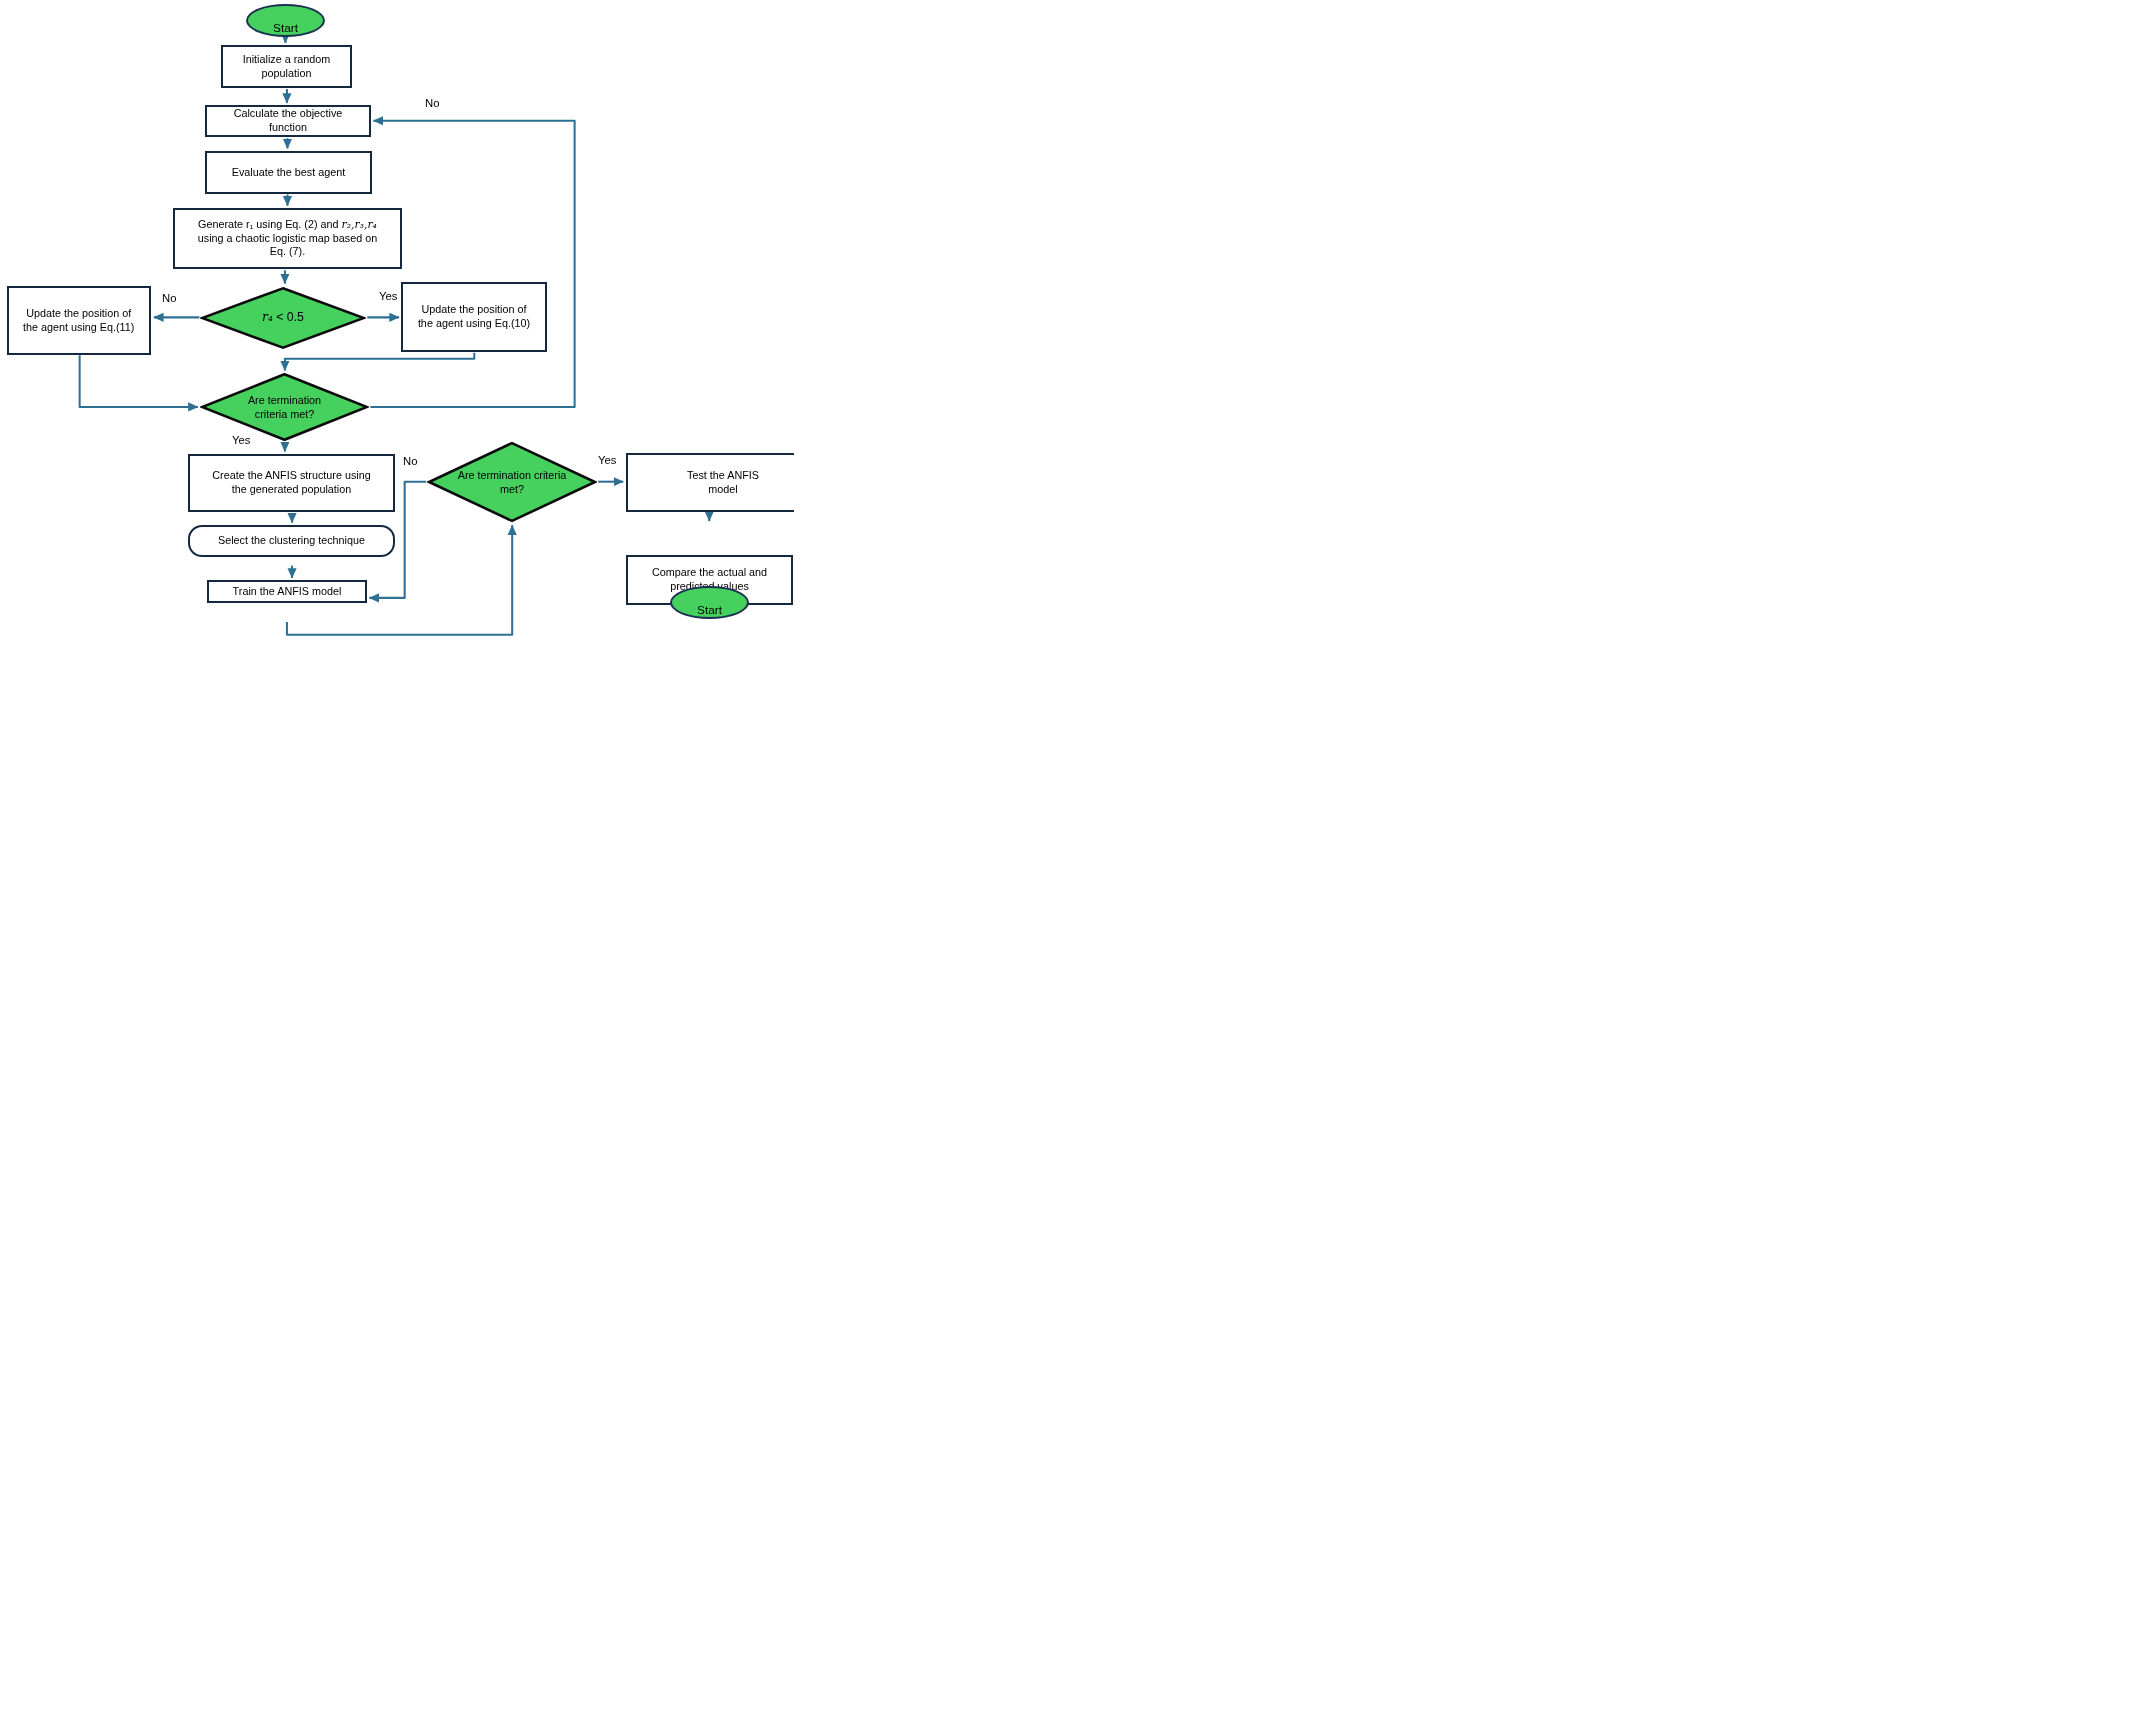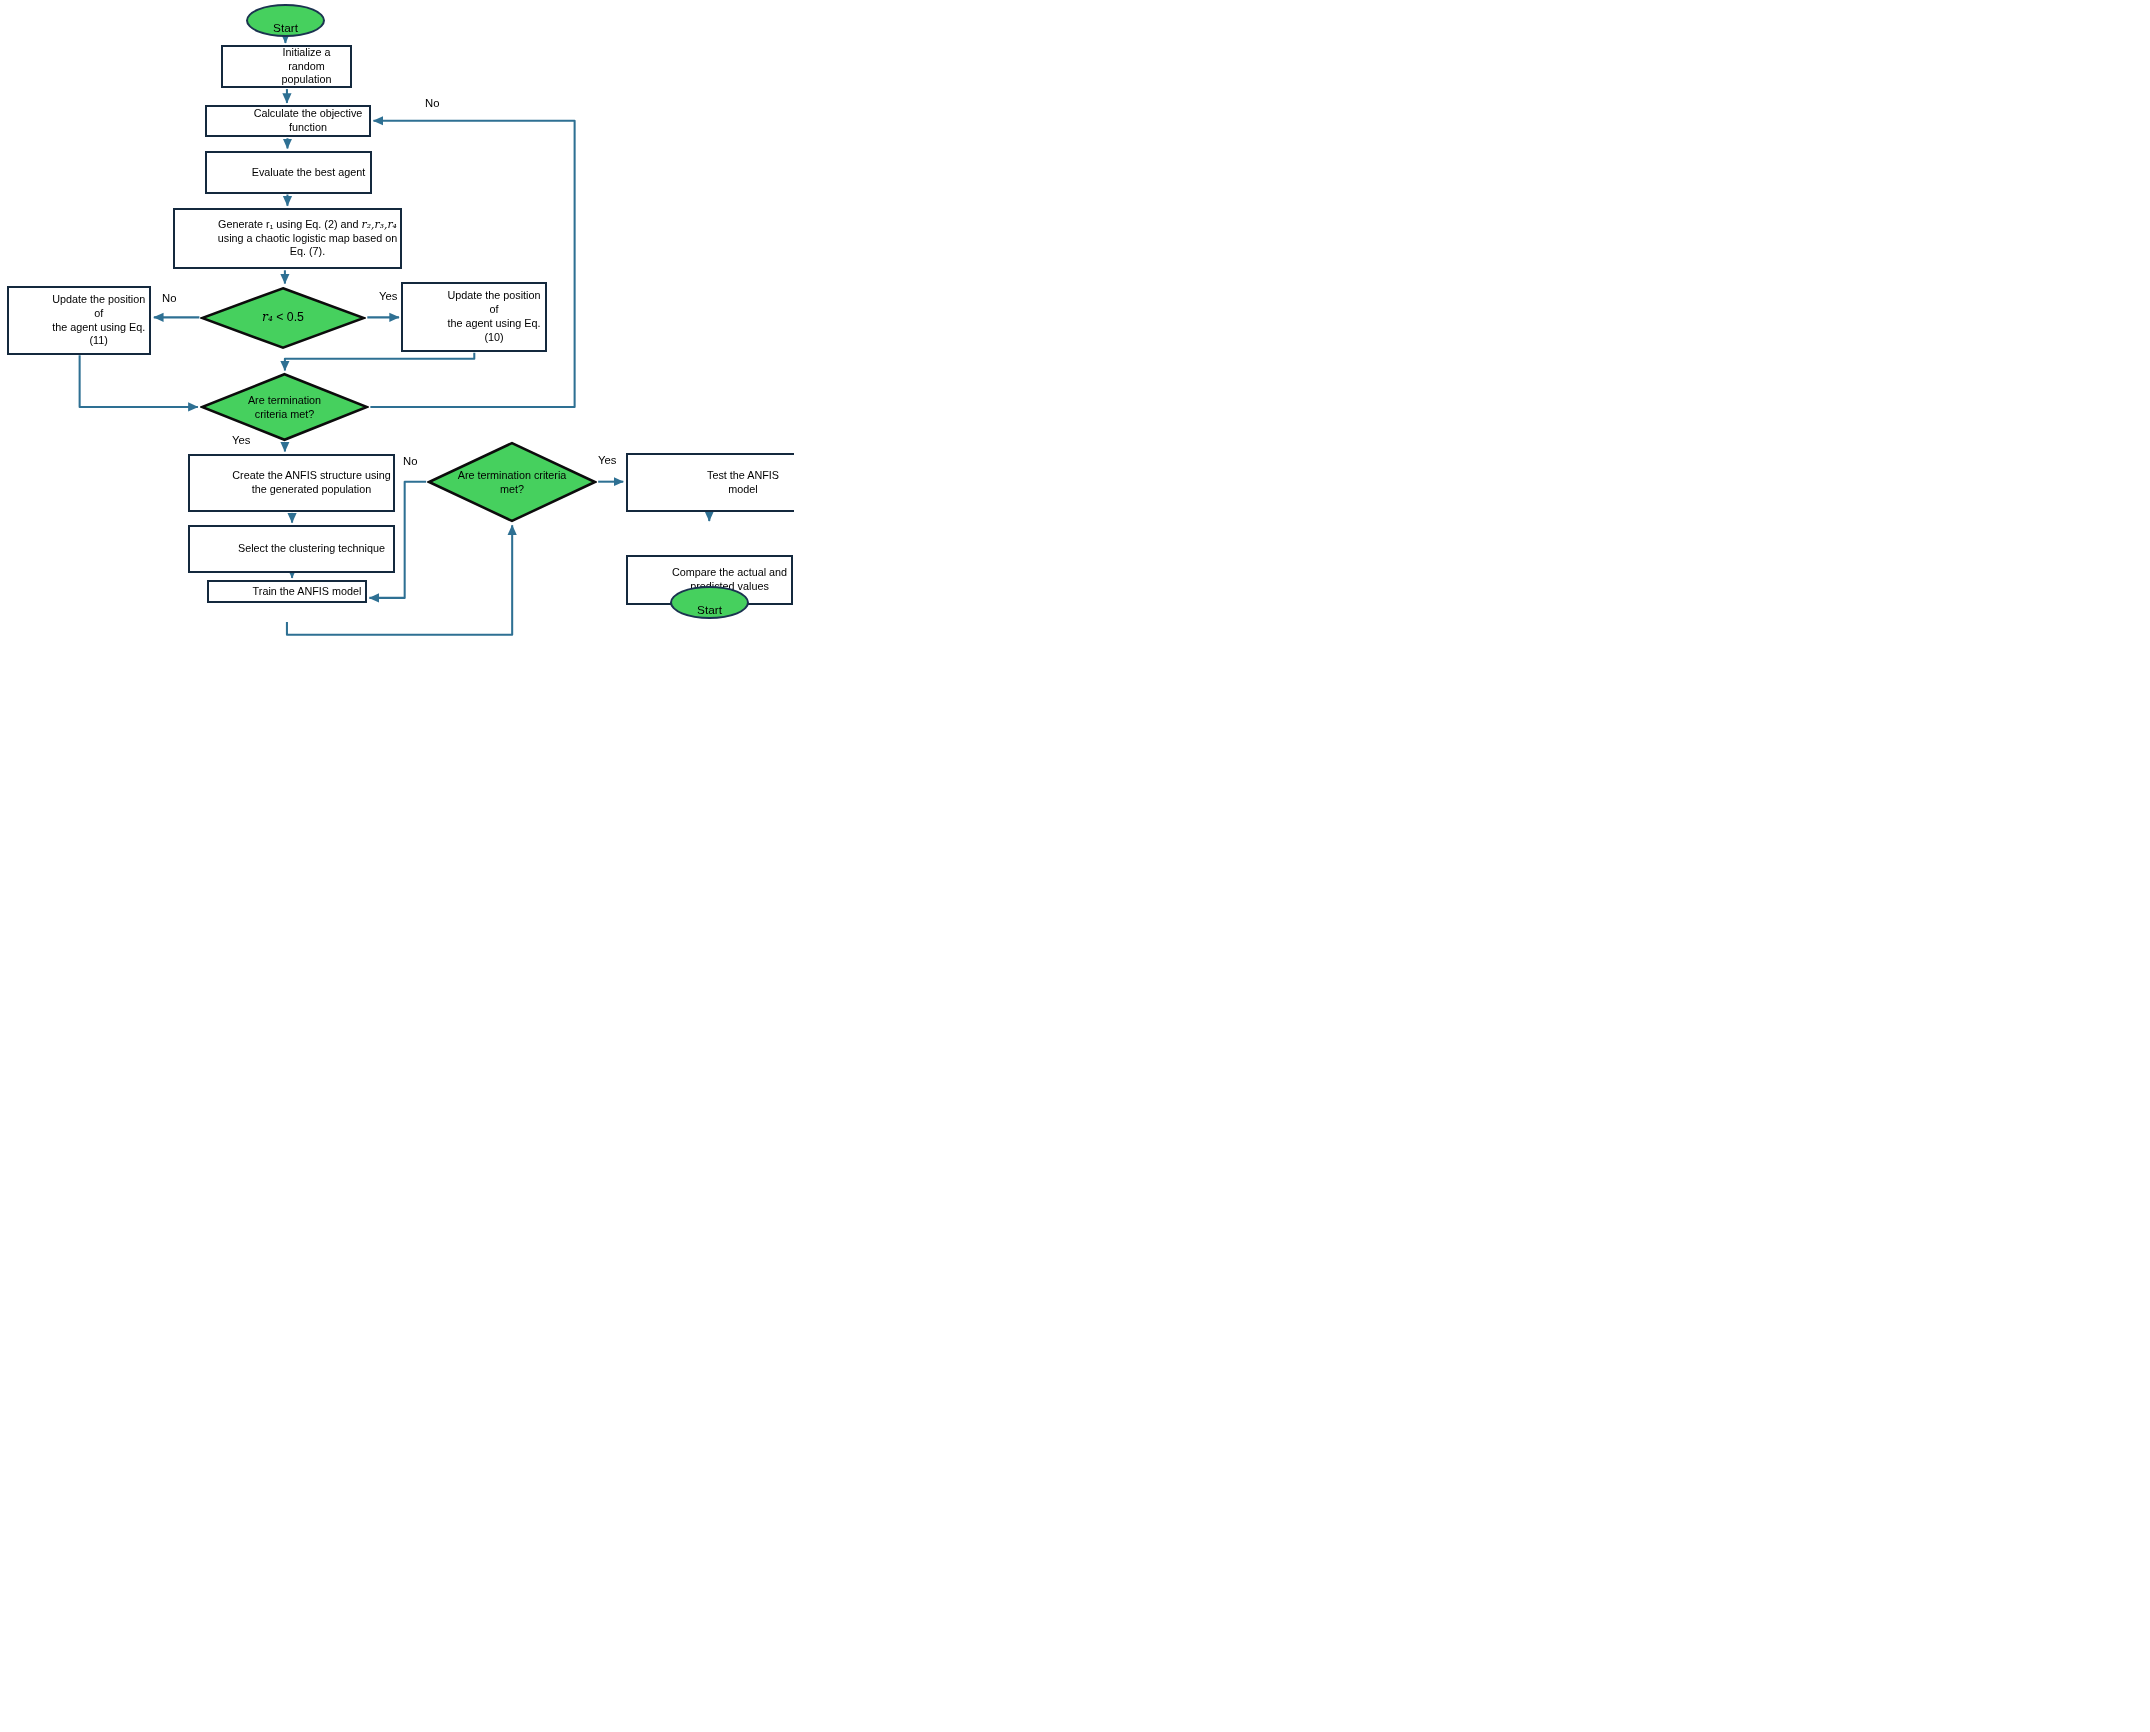--- a/index.html
+++ b/index.html
@@ -2,21 +2,21 @@
 <html style="font-size:8.2px"><head>
 <meta charset="utf-8">
 <title>Flowchart</title>
 <style>
   html,body{margin:0;padding:0;background:#ffffff;}
   body{font-family:"Liberation Sans","DejaVu Sans",sans-serif;color:#000;}
   #canvas{position:relative;width:794px;height:646px;background:#ffffff;overflow:hidden;}
   .abs{position:absolute;box-sizing:border-box;}
   .box{border:2px solid #14293e;background:#fff;display:flex;flex-direction:column;
        align-items:center;justify-content:center;text-align:center;
-       font-size:10.8px;line-height:1.28;padding-left:40px;}
+       font-size:10.8px;line-height:1.28;}
   .ellipse{border:2px solid #1b3350;background:#46d05e;border-radius:50%;
        display:flex;align-items:flex-end;justify-content:center;font-size:11.8px;}
   .dlabel{display:flex;flex-direction:column;justify-content:center;
        text-align:center;font-size:10.8px;line-height:1.3;pointer-events:none;}
   .dlabel.big{font-size:12.3px;}
   .lbl{font-size:11.3px;}
   .line{display:block;}
   .math{font-family:"DejaVu Serif","DejaVu Sans",serif;font-style:italic;}
   svg.overlay{position:absolute;left:0;top:0;}
   svg.overlay polyline{fill:none;stroke:#2e7093;stroke-width:4;stroke-linejoin:round;}
@@ -107,21 +107,21 @@
     <span class="line">criteria met?</span>
   </div>
 
   <div class="abs lbl" style="left:232px;top:434px;">Yes</div>
 
   <div class="abs box" style="left:188px;top:454px;width:207px;height:58px;">
     <span class="line">Create the ANFIS structure using</span>
     <span class="line">the generated population</span>
   </div>
 
-  <div class="abs box" style="left:188px;top:525px;width:207px;height:48px;">
+  <div class="abs box" style="left:188px;top:525px;width:207px;height:32px;border-radius:14px;">
     <span class="line">Select the clustering technique</span>
   </div>
 
   <div class="abs box" style="left:207px;top:580px;width:160px;height:23px;">
     <span class="line">Train the ANFIS model</span>
   </div>
 
   <svg class="abs diamond" style="left:427px;top:441px;" width="170" height="82" viewBox="0 0 332 160">
     <polygon points="166,4 328,80 166,156 4,80"></polygon>
   </svg>

